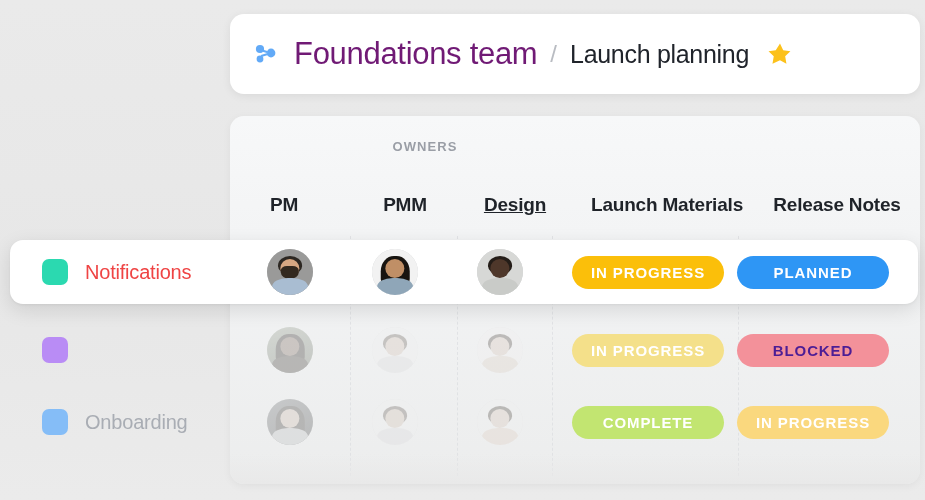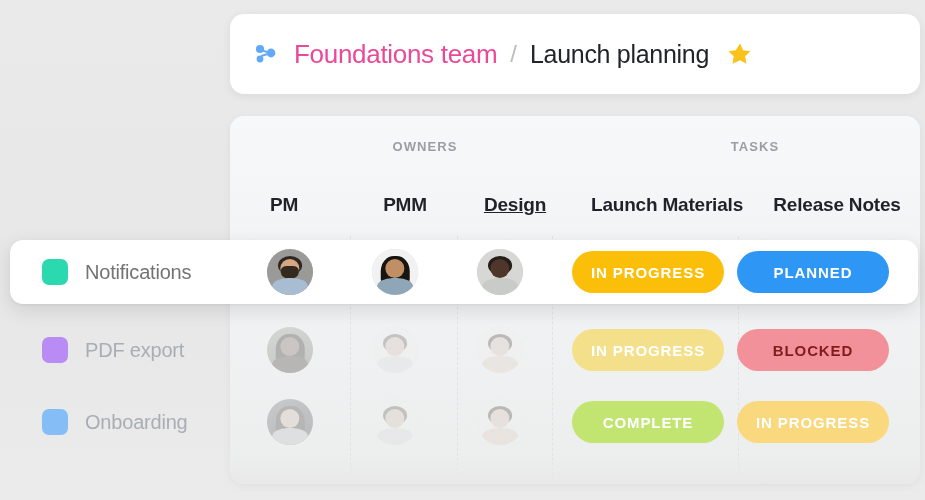--- a/index.html
+++ b/index.html
@@ -40,22 +40,22 @@
   .bc-icon {
     width: 30px;
     height: 30px;
     flex: 0 0 30px;
     margin-right: 12px;
     display: flex;
     align-items: center;
     justify-content: center;
   }
   .bc-team {
-    font-size: 26px;
-    color: #ec4899;
+    font-size: 31px;
+    color: #701a75;
     letter-spacing: -0.3px;
     white-space: nowrap;
   }
   .bc-sep {
     font-size: 24px;
     color: #b9bcc2;
     margin: 0 13px;
     font-weight: 300;
   }
   .bc-page {
@@ -178,21 +178,21 @@
   }
   .swatch {
     width: 26px;
     height: 26px;
     border-radius: 7px;
     flex: 0 0 26px;
   }
   .row-name {
     margin-left: 17px;
     font-size: 20px;
-    color: #737373;
+    color: #ef4444;
     letter-spacing: -0.2px;
     white-space: nowrap;
   }
   .row-dim .row-name { color: #a9adb4; }
 
   
   .avatar-cell {
     position: absolute;
     height: 100%;
     display: flex;
@@ -270,21 +270,21 @@
     justify-content: center;
   }
   .b-lm { left: 552px; width: 172px; }
   .b-rn { left: 717px; width: 172px; }
 
   .badge {
     display: inline-flex;
     align-items: center;
     justify-content: center;
     min-width: 152px;
-    height: 42px;
+    height: 33px;
     padding: 0 16px;
     border-radius: 21px;
     color: #ffffff;
     font-size: 15px;
     font-weight: 700;
     letter-spacing: 0.9px;
     white-space: nowrap;
     box-sizing: border-box;
     text-align: center;
   }
@@ -320,21 +320,20 @@
       <svg width="26" height="26" viewBox="0 0 24 24">
         <path d="M12 2.2l2.95 6.24 6.65.93-4.83 4.8 1.17 6.82L12 17.74 5.06 21l1.17-6.82-4.83-4.8 6.65-.93z" fill="#fcc11b"></path>
       </svg>
     </span>
   </div>
 
   <div class="table-card">
 
     <div class="group-row">
       <div class="group-label group-owners">OWNERS</div>
-      <div class="group-label group-tasks">TASKS</div>
     </div>
 
     <div class="col-head-row">
       <div class="col-head c-pm">PM</div>
       <div class="col-head c-pmm">PMM</div>
       <div class="col-head c-des">Design</div>
       <div class="col-head c-lm">Launch Materials</div>
       <div class="col-head c-rn">Release Notes</div>
     </div>
 
@@ -342,21 +341,20 @@
     <div class="divider" style="left:227px"></div>
     <div class="divider" style="left:322px"></div>
     <div class="divider" style="left:508px"></div>
 
     <div class="card-fade"></div>
   </div>
 
   <div class="row row-dim row-2">
     <div class="row-name-cell">
       <span class="swatch" style="background:#b98cf5"></span>
-      <span class="row-name">PDF export</span>
     </div>
 
     <div class="avatar-cell a-pm">
       <span class="avatar">
         <span class="av-bg" style="background:linear-gradient(160deg,#8ea27a,#5c6b52)"></span>
         <span class="av-hair-long" style="background:#2a2119"></span>
         <span class="av-head" style="background:#8d6murky"></span>
         <span class="av-head" style="background:#8b6244"></span>
         <span class="av-body" style="background:#3d3228"></span>
       </span>
@@ -375,21 +373,21 @@
         <span class="av-hair" style="background:#4e3c2e"></span>
         <span class="av-head" style="background:#e6bf9f"></span>
         <span class="av-body" style="background:#e7cbb2"></span>
       </span>
     </div>
 
     <div class="badge-cell b-lm">
       <span class="badge" style="background:#f4e08a;color:#ffffff">IN PROGRESS</span>
     </div>
     <div class="badge-cell b-rn">
-      <span class="badge" style="background:#f3919a;color:#7f1d1d">BLOCKED</span>
+      <span class="badge" style="background:#f3919a;color:#4c1d95">BLOCKED</span>
     </div>
   </div>
 
   <div class="row row-dim row-3">
     <div class="row-name-cell">
       <span class="swatch" style="background:#85bdf7"></span>
       <span class="row-name">Onboarding</span>
     </div>
 
     <div class="avatar-cell a-pm">

